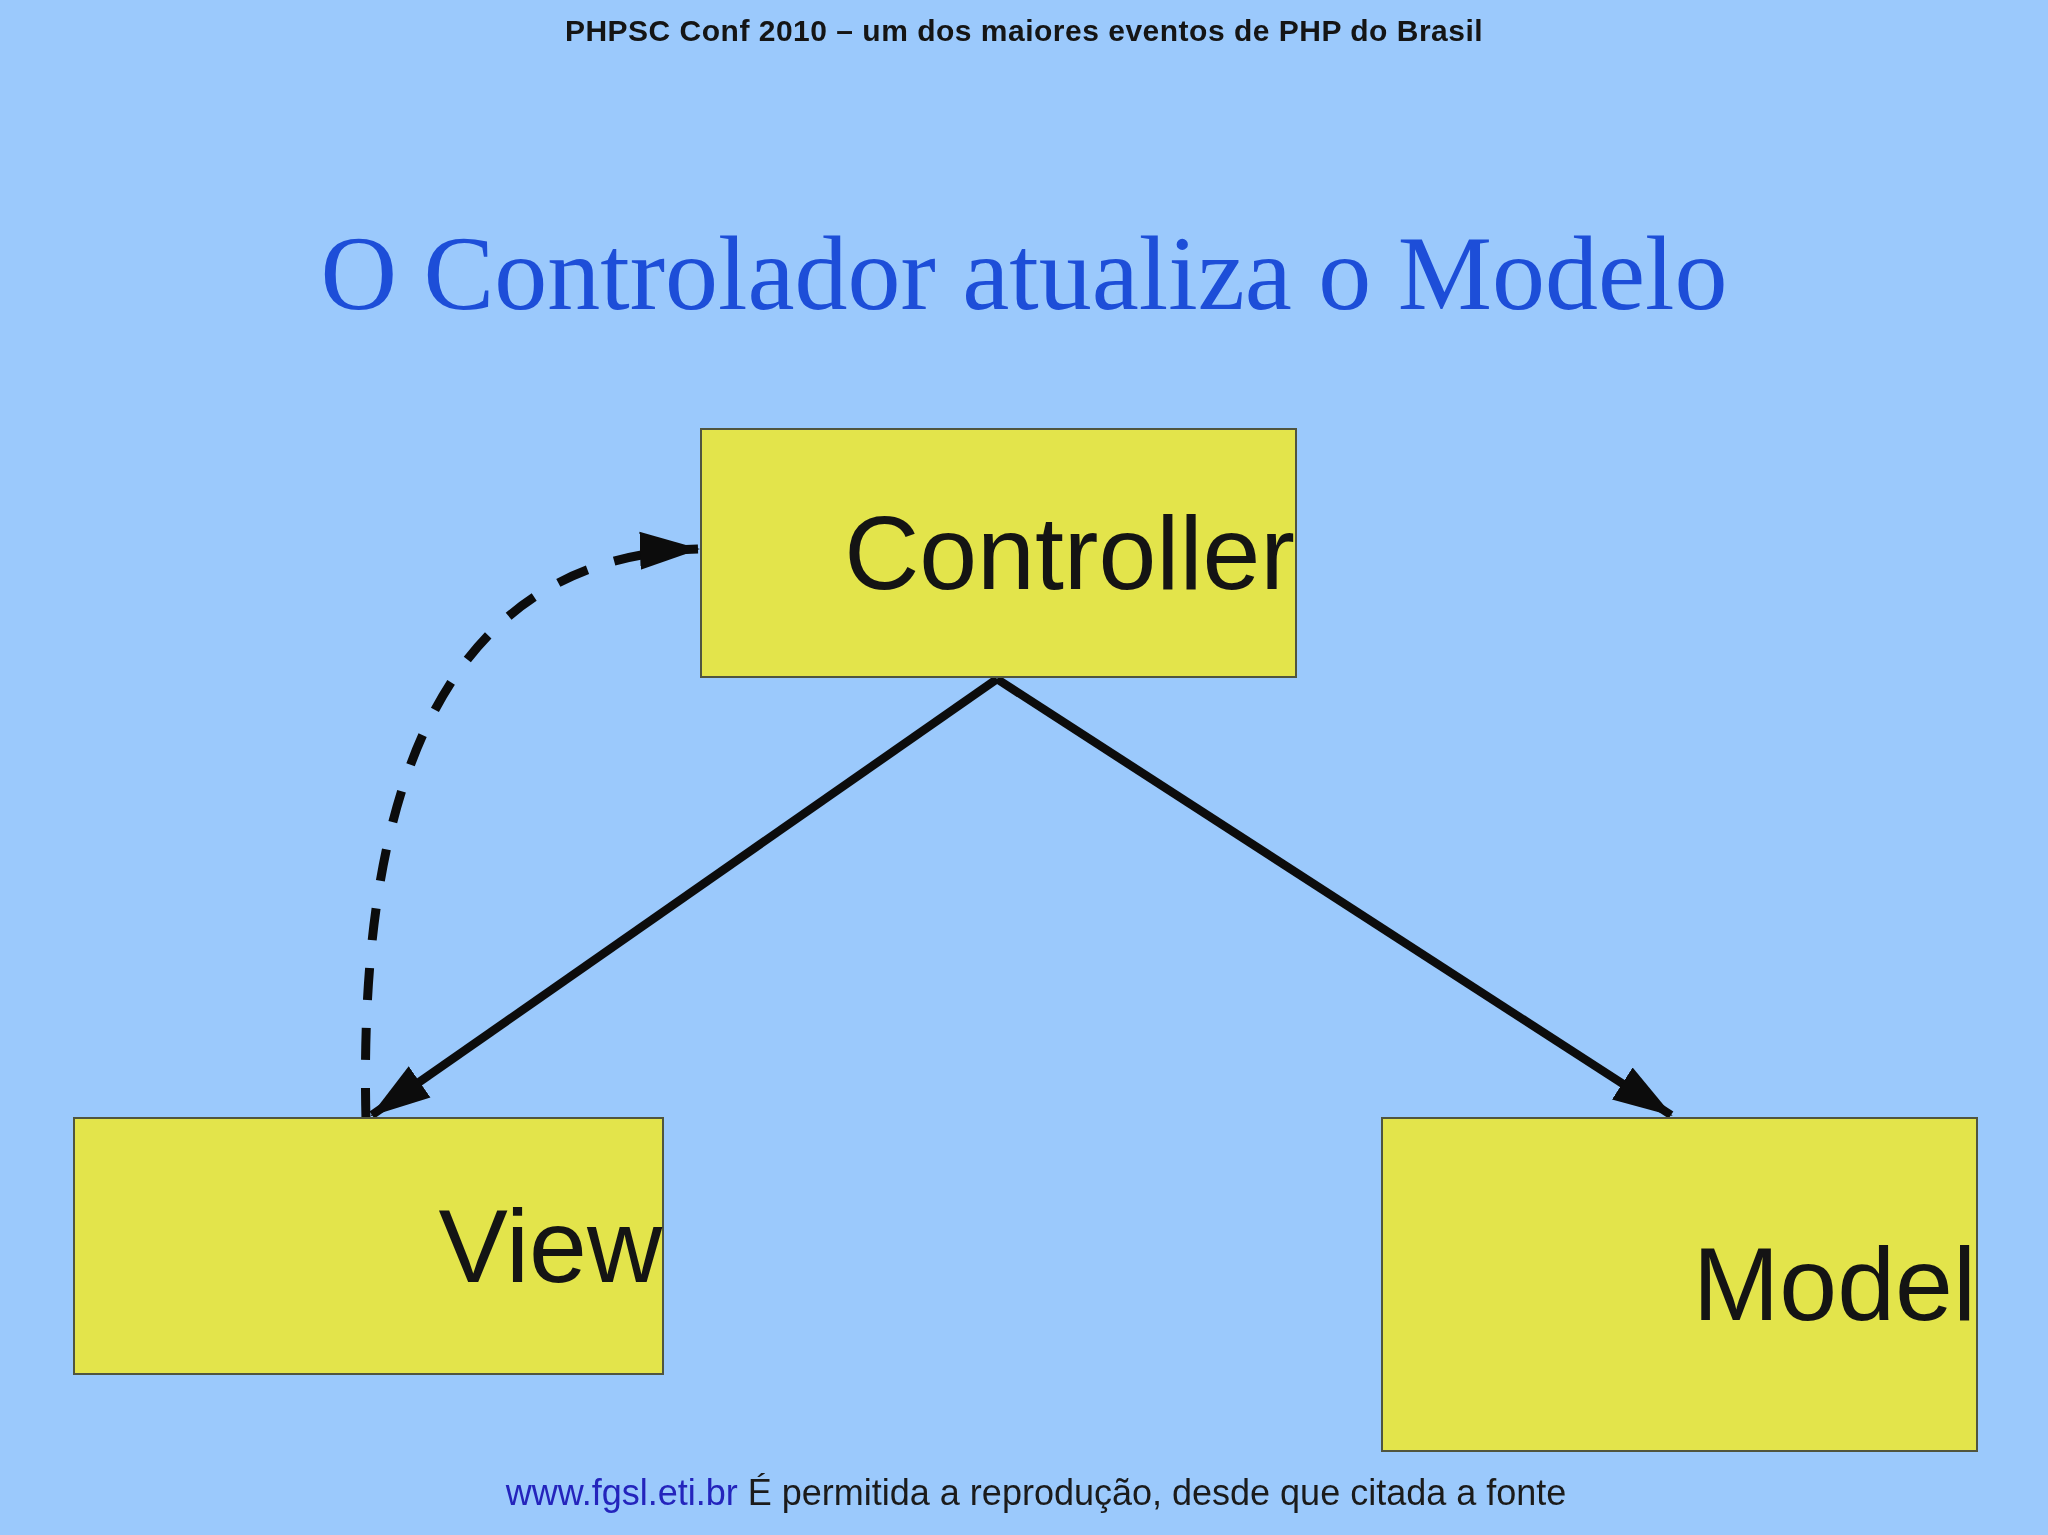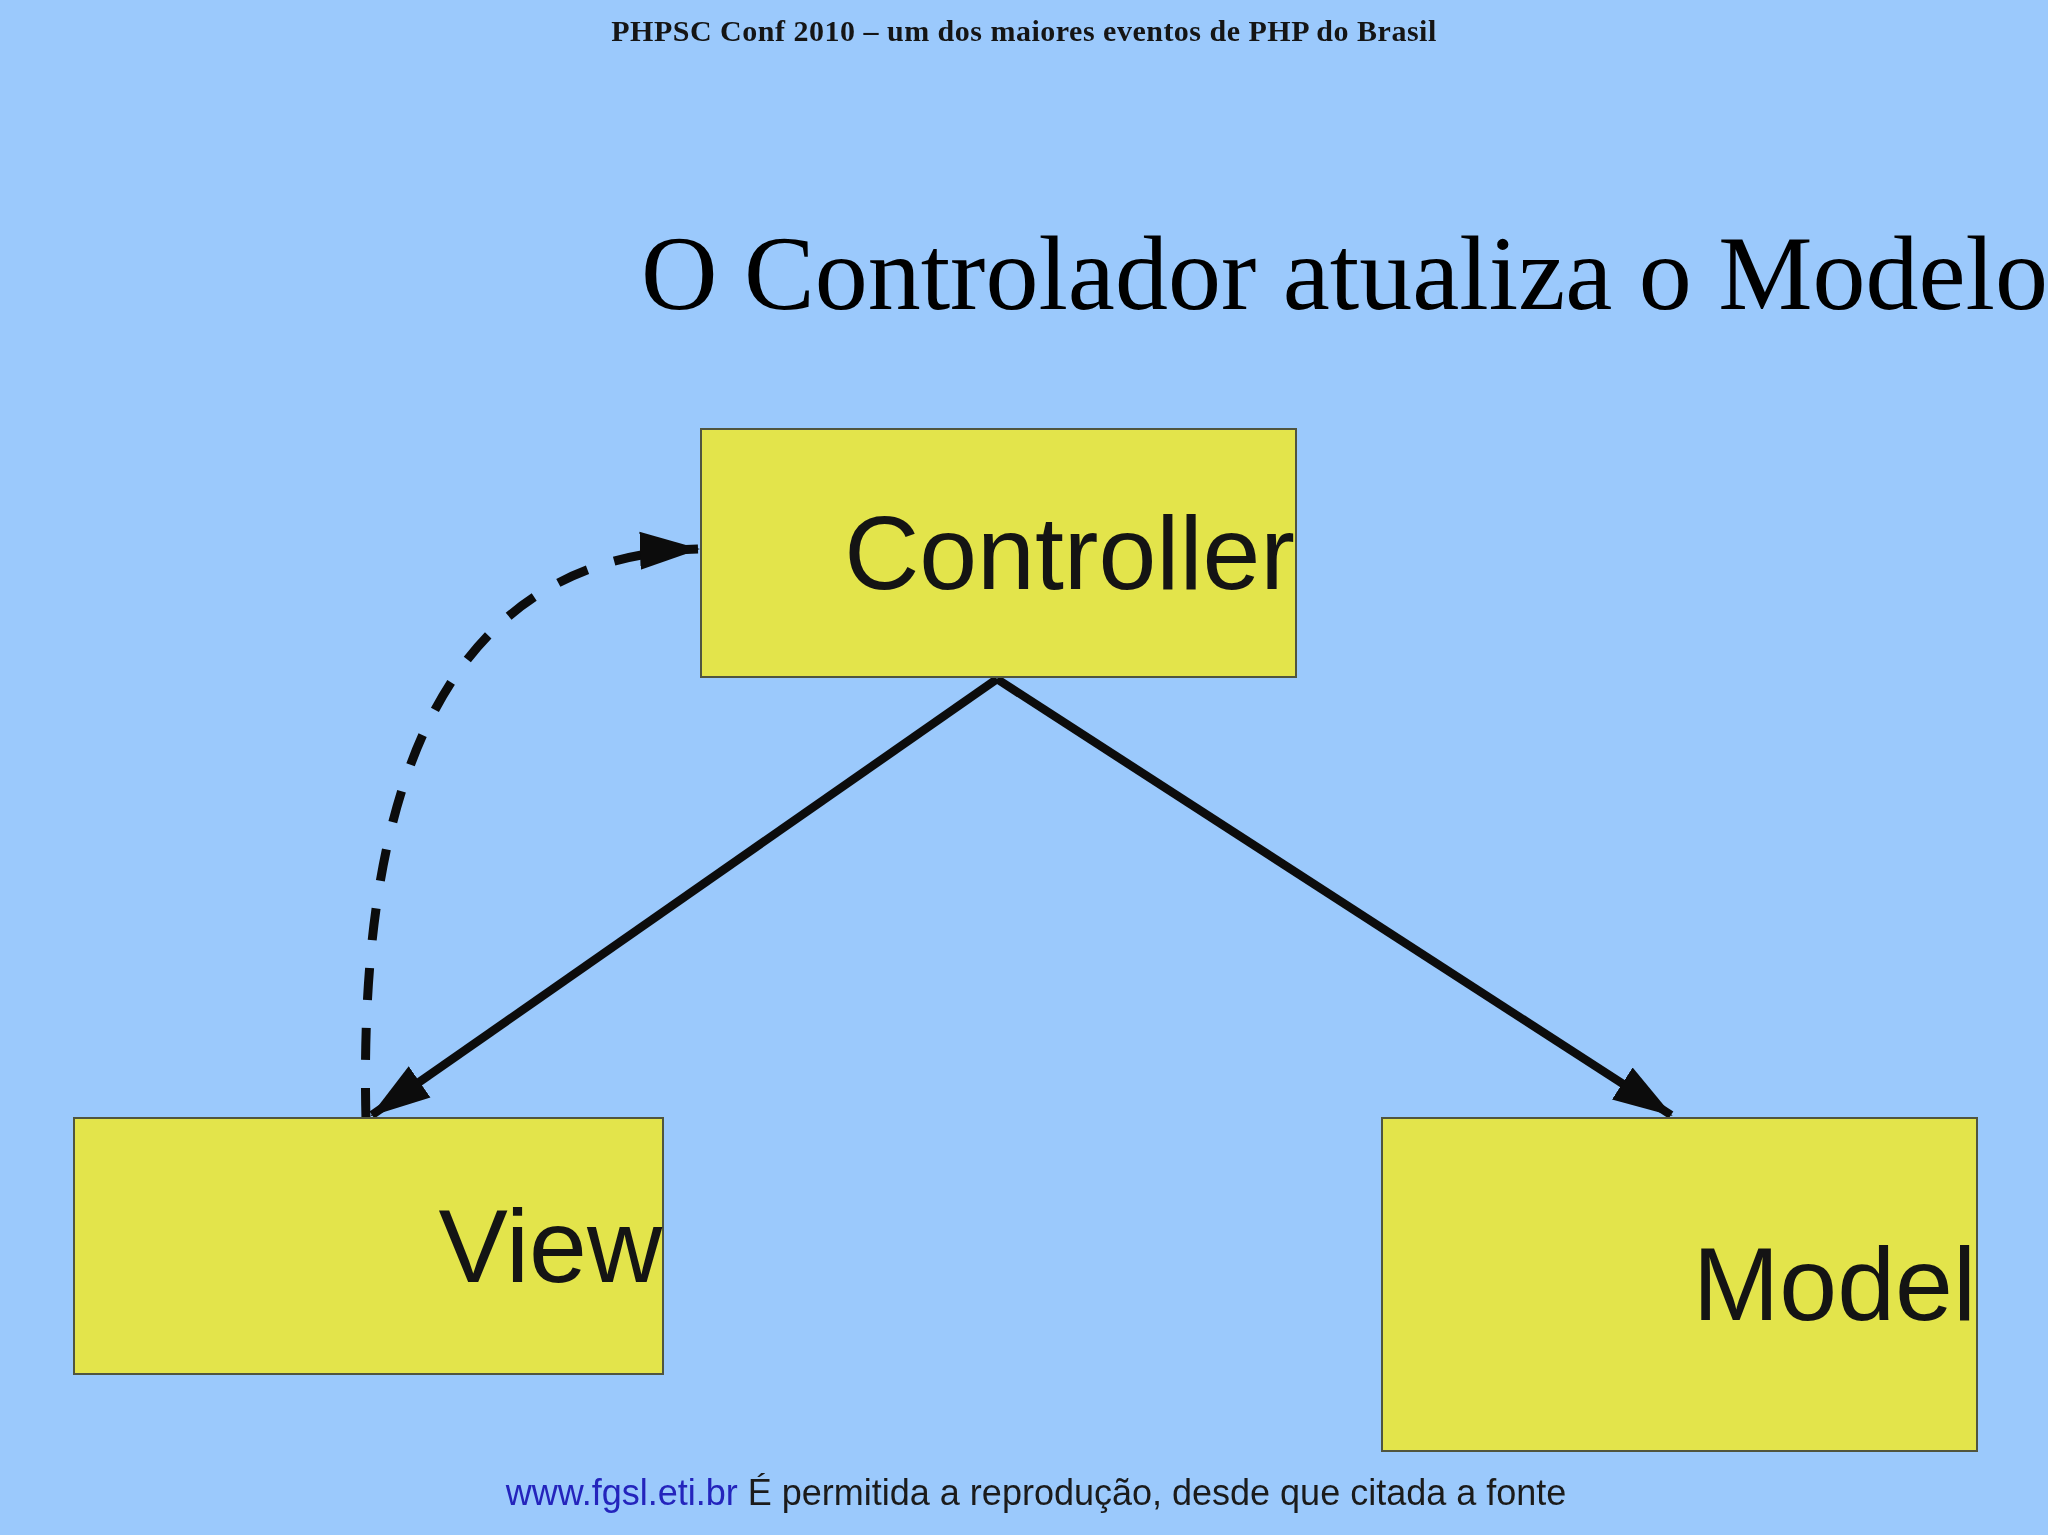--- a/index.html
+++ b/index.html
@@ -14,33 +14,32 @@
   .header-note {
     position: absolute;
     top: 14px;
     left: 0;
     width: 100%;
     text-align: center;
     font-size: 30px;
     font-weight: bold;
     color: #151515;
     letter-spacing: 0.5px;
-    font-family: Liberation Serif, serif;
   }
   .page-title {
     position: absolute;
     top: 205px;
     left: 0;
     width: 100%;
     margin: 0;
-    text-align: right;
+    text-align: center;
     font-family: "Liberation Serif", serif;
     font-weight: normal;
     font-size: 106px;
-    color: #000000;
+    color: #1d4ed8;
     line-height: 1.3;
   }
   .arrows {
     position: absolute;
     top: 0;
     left: 0;
     width: 2048px;
     height: 1535px;
   }
   .arrows path.solid-edge {

